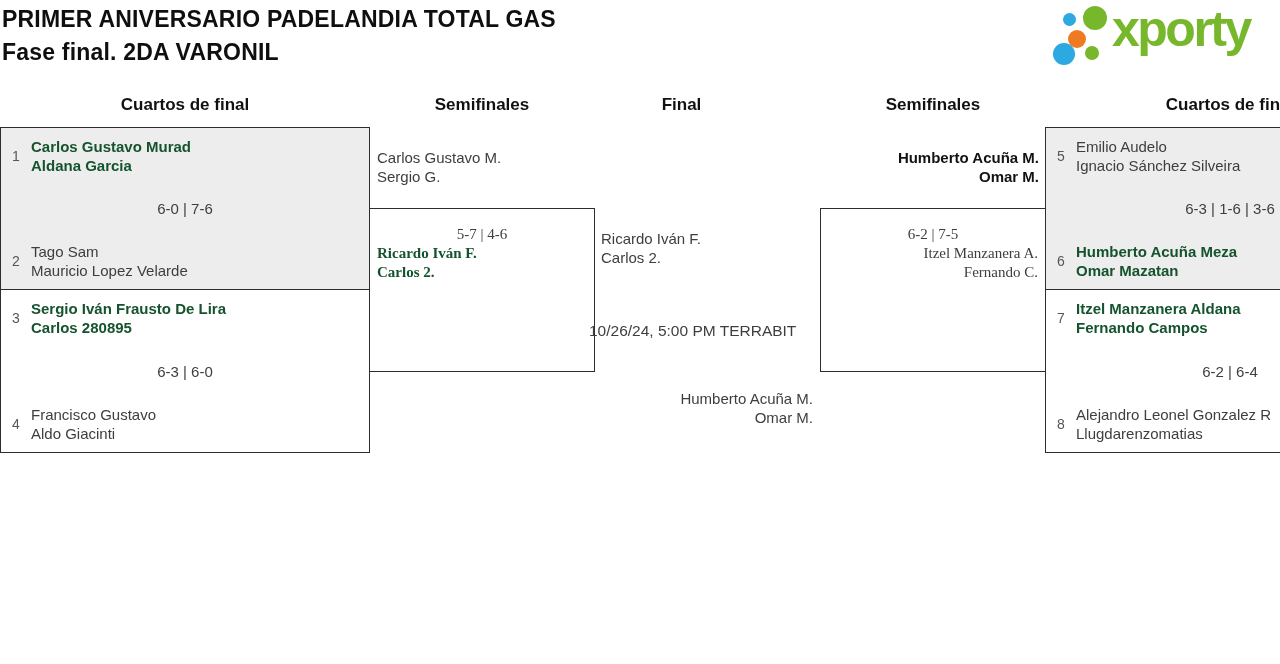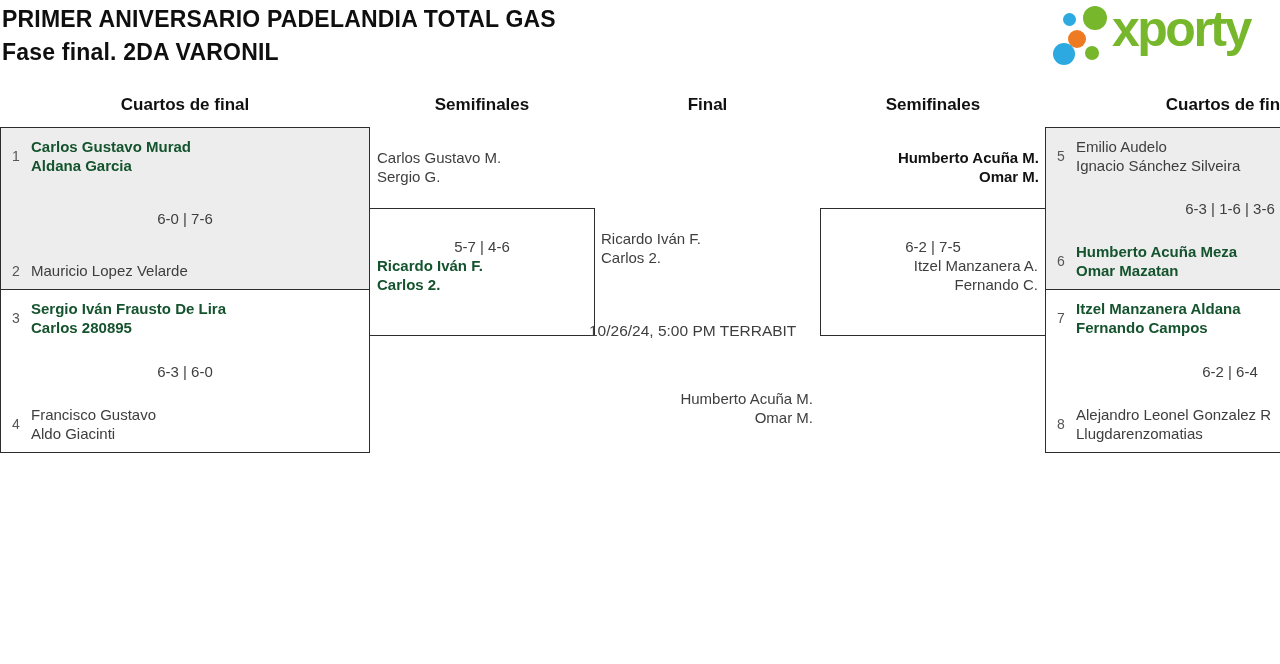--- a/index.html
+++ b/index.html
@@ -20,21 +20,21 @@
   .dot-blue-lg   { left: 5px;  top: 43px; width: 22px; height: 22px; background: var(--logo-blue); }
   .dot-green-sm  { left: 37px; top: 46px; width: 14px; height: 14px; background: var(--logo-green); }
   .wordmark { position: absolute; left: 64px; top: -3px; font-size: 50px; line-height: 64px;
               font-weight: 700; letter-spacing: -2.5px; color: var(--logo-green); }
 
   
   .round-header { position: absolute; top: 95px; font-size: 17px; font-weight: 700;
                   color: #111; text-align: center; white-space: nowrap; }
   .rh-1 { left: 0;      width: 370px; }
   .rh-2 { left: 369px;  width: 226px; }
-  .rh-3 { left: 595px;  width: 225px; text-align: center; }
+  .rh-3 { left: 569px;  width: 225px; text-align: center; }
   .rh-4 { left: 820px;  width: 226px; }
   .rh-5 { left: 1045px; width: 370px; }
 
   
   .box { position: absolute; border: 1px solid #2d2d2d; box-sizing: border-box;
          background: #ffffff; display: flex; flex-direction: column;
          justify-content: space-between; }
   .shaded { background: #ededed; }
 
   .qf { width: 370px; height: 163px; padding: 9px 0 9px 0; }
@@ -43,21 +43,21 @@
   .qf-r1 { left: 1045px; top: 127px; }
   .qf-r2 { left: 1045px; top: 289px; height: 164px; }
 
   .team-row { display: flex; align-items: center; }
   .seed { width: 30px; flex: 0 0 30px; text-align: center; font-size: 14px; color: #565656; }
   .names { flex: 1; font-size: 15px; line-height: 19px; color: #3e3e3e; padding-right: 8px;
            white-space: nowrap; }
   .winner { font-weight: 700; color: #14532d; }
   .score { text-align: center; font-size: 15px; line-height: 19px; color: #3e3e3e; }
 
-  .sf { width: 226px; height: 128px; padding: 28px 7px 21px 7px; }
+  .sf { width: 226px; height: 164px; padding: 16px 7px 21px 7px; font-family: Liberation Serif, serif; }
   .sf-l { left: 369px; top: 208px; }
   .sf-r { left: 820px; top: 208px; }
   .sf .names { padding-right: 0; }
   .align-right { text-align: right; }
 
   
   .float-team { position: absolute; font-size: 15px; line-height: 19px; color: #3e3e3e;
                 white-space: nowrap; }
   .sf-top-l  { left: 377px; top: 148px; }
   .sf-top-r  { left: 820px; top: 148px; width: 219px; text-align: right; font-weight: 700; color: #121212; }
@@ -96,20 +96,21 @@
       <div class="seed">1</div>
       <div class="names winner">
         <div>Carlos Gustavo Murad</div>
         <div>Aldana Garcia</div>
       </div>
     </div>
     <div class="score">6-0 | 7-6</div>
     <div class="team-row">
       <div class="seed">2</div>
       <div class="names">
+        <div>Tago Sam</div>
         <div>Mauricio Lopez Velarde</div>
       </div>
     </div>
   </div>
 
   <div class="box qf qf-l2">
     <div class="team-row">
       <div class="seed">3</div>
       <div class="names winner">
         <div>Sergio Iván Frausto De Lira</div>

